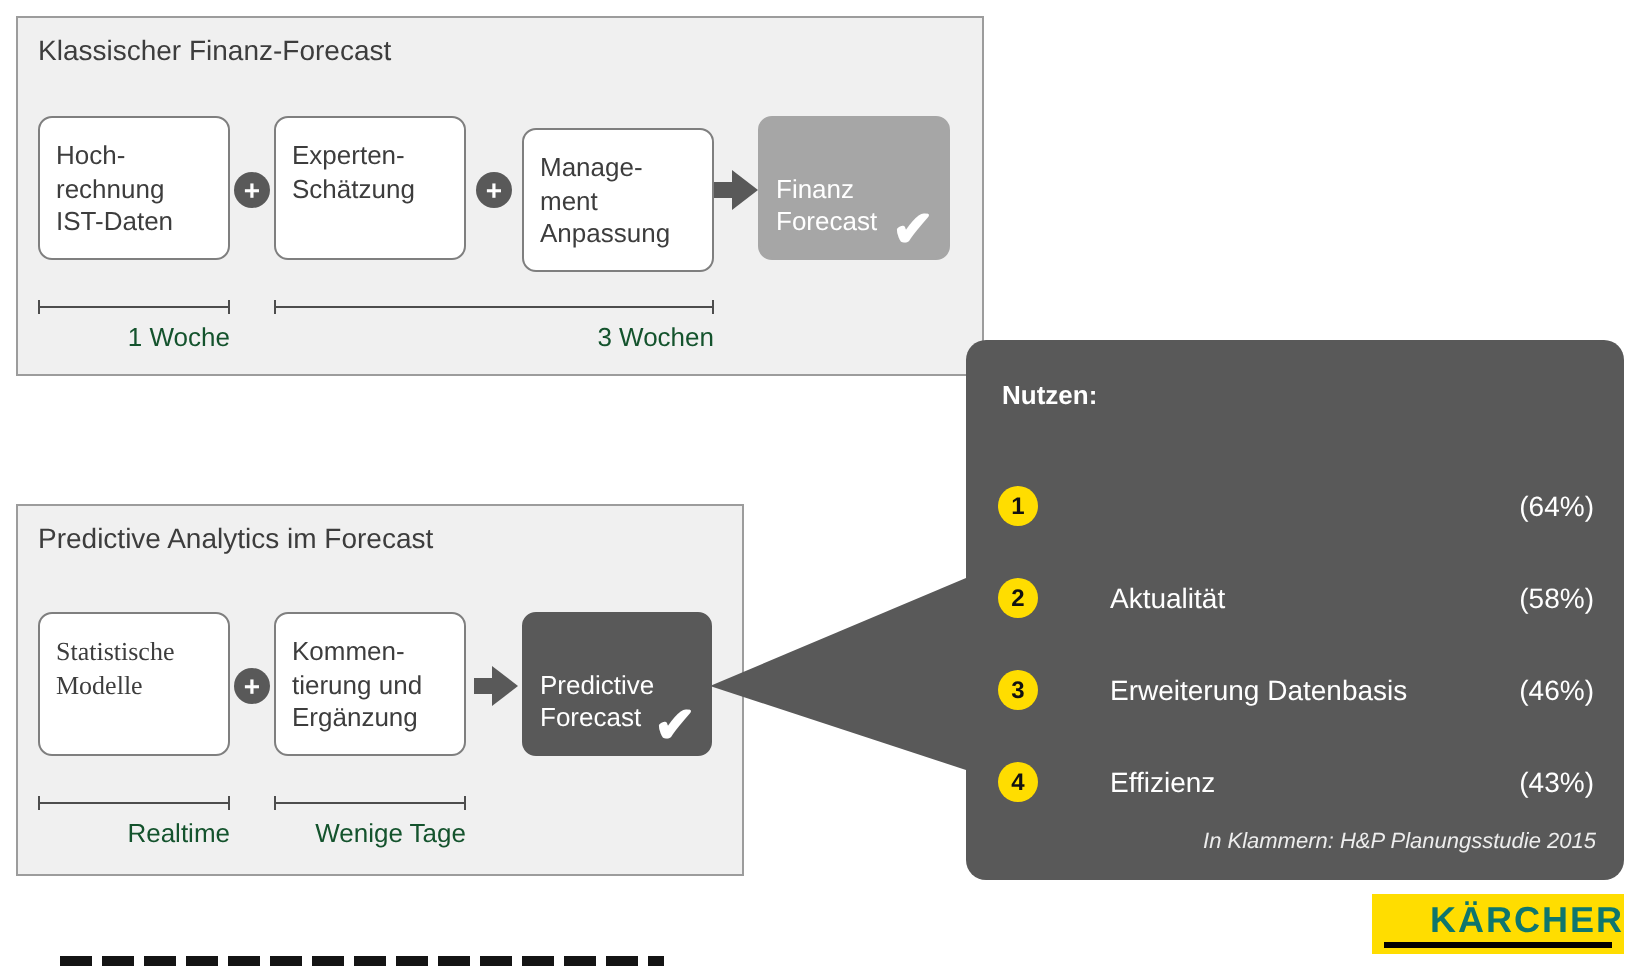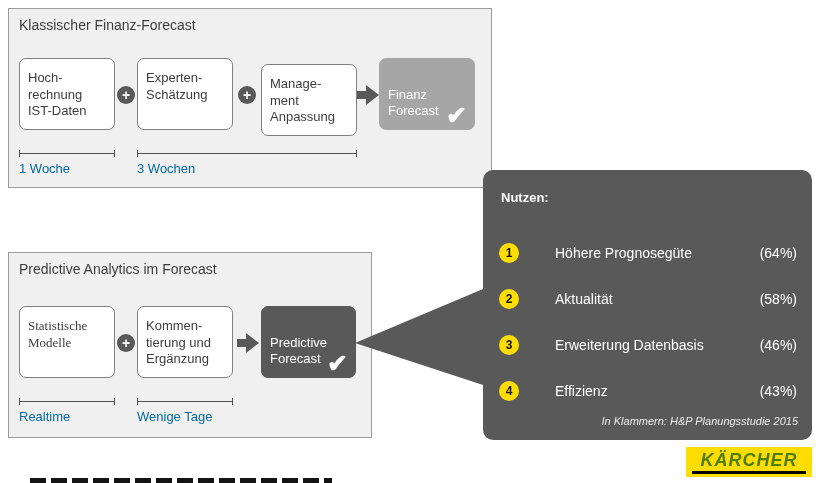--- a/index.html
+++ b/index.html
@@ -24,38 +24,38 @@
           justify-content: center; line-height: 1; }
 
   .arrow { position: absolute; display: flex; align-items: center; height: 20px; }
   .arrow .tail { width: 9px; height: 8px; background: #595959; }
   .arrow .head { width: 0; height: 0; border-top: 10px solid transparent;
                  border-bottom: 10px solid transparent; border-left: 13px solid #595959; }
 
   .dim { position: absolute; height: 1px; background: #4d4d4d; }
   .dim::before, .dim::after { content: ""; position: absolute; top: -3px; width: 1px; height: 7px; background: #4d4d4d; }
   .dim::before { left: 0; } .dim::after { right: 0; }
-  .dim-label { position: absolute; font-size: 13px; color: #0369a1; text-align: left; }
+  .dim-label { position: absolute; font-size: 13px; color: #14532d; text-align: right; }
 
   .connector { position: absolute; left: 350px; top: 283px; width: 133px; height: 108px; }
 
   .benefits { position: absolute; left: 483px; top: 170px; width: 329px; height: 270px;
               background: #595959; border-radius: 10px; color: #ffffff; }
   .benefits-title { position: absolute; left: 18px; top: 20px; font-size: 13px; font-weight: bold; }
   .benefit-row { position: absolute; left: 16px; right: 15px; height: 22px; display: flex; align-items: center; }
   .badge { width: 20px; height: 20px; border-radius: 50%; background: #ffdd00; color: #111111;
            font-size: 12px; font-weight: bold; display: flex; align-items: center;
            justify-content: center; flex: 0 0 20px; }
   .benefit-label { margin-left: 36px; font-size: 14px; }
   .benefit-value { margin-left: auto; font-size: 14px; }
   .source-note { position: absolute; right: 14px; bottom: 13px; font-size: 11px; font-style: italic; color: #ededed; }
 
   .logo { position: absolute; left: 686px; top: 447px; width: 126px; height: 30px; background: #ffdd00; }
-  .logo-text { position: absolute; left: 0; right: 0; top: 3px; text-align: center; font-size: 18px;
-               font-weight: 800; letter-spacing: 1px; color: #4d7c0f; font-style: italic; }
+  .logo-text { position: absolute; left: 0; right: 0; top: 3px; text-align: right; font-size: 18px;
+               font-weight: 800; letter-spacing: 1px; color: #0f766e; }
   .logo-bar { position: absolute; left: 6px; right: 6px; bottom: 3px; height: 3px; background: #000000; }
 
   .clipped-text { position: absolute; left: 30px; top: 478px; width: 302px; height: 5px;
                   background: repeating-linear-gradient(90deg, #141414 0 16px, transparent 16px 21px); }
 </style>
 </head>
 <body>
 
 <div class="canvas">
 
@@ -119,21 +119,20 @@
 
   <svg class="connector" viewBox="0 0 133 108">
     <polygon points="5,60 133,6 133,102" fill="#595959"></polygon>
   </svg>
 
   <section class="benefits">
     <div class="benefits-title">Nutzen:</div>
 
     <div class="benefit-row" style="top:72px;">
       <span class="badge">1</span>
-      <span class="benefit-label">Höhere Prognosegüte</span>
       <span class="benefit-value">(64%)</span>
     </div>
     <div class="benefit-row" style="top:118px;">
       <span class="badge">2</span>
       <span class="benefit-label">Aktualität</span>
       <span class="benefit-value">(58%)</span>
     </div>
     <div class="benefit-row" style="top:164px;">
       <span class="badge">3</span>
       <span class="benefit-label">Erweiterung Datenbasis</span>

